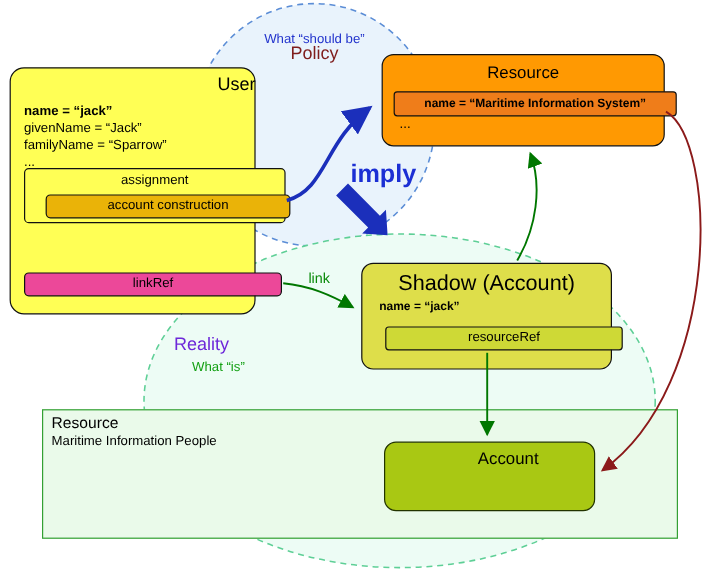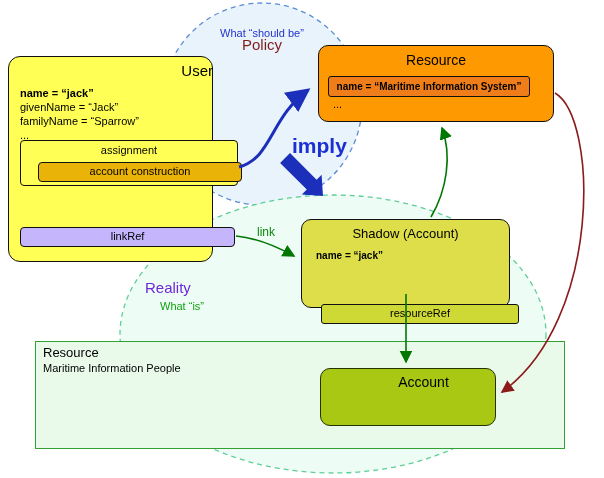--- a/index.html
+++ b/index.html
@@ -29,46 +29,46 @@
     background:#ffff55; border:1.2px solid #111; border-radius:4px;
     font-size:11px; text-align:center; padding-top:3px;
   }
   .construction-box {
     left:38px; top:162px; width:204px; height:20px;
     background:#eab308; border:1.2px solid #111; border-radius:4px;
     font-size:11px; text-align:center; line-height:17px;
   }
   .linkref-box {
     left:20px; top:227px; width:215px; height:20px;
-    background:#c4b5fd; border:1.2px solid #111; border-radius:4px;
+    background:#ec4899; border:1.2px solid #111; border-radius:4px;
     font-size:11px; text-align:center; line-height:17px;
   }
 
   .resource-p-box {
     left:318px; top:45px; width:236px; height:77px;
     background:#ff9902; border:1.6px solid #111; border-radius:10px;
   }
   .resource-p-title { left:318px; top:52px; width:236px; text-align:center; font-size:14px; }
   .resource-p-name {
-    left:328px; top:76px; width:202px; height:21px;
+    left:328px; top:76px; width:236px; height:21px;
     background:#ef7d1a; border:1.2px solid #111; border-radius:3px;
     font-size:10px; font-weight:bold; text-align:center; line-height:19px;
   }
   .resource-p-ellipsis { left:333px; top:98px; font-size:11px; }
 
   .shadow-box {
     left:301px; top:219px; width:209px; height:89px;
     background:#dede4a; border:1.6px solid #111; border-radius:10px;
   }
-  .shadow-title { left:301px; top:226px; width:209px; text-align:center; font-size:13px; }
+  .shadow-title { left:301px; top:226px; width:209px; text-align:center; font-size:18px; }
   .shadow-name { left:316px; top:250px; font-size:10px; font-weight:bold; }
   .resourceref-box {
     left:321px; top:272px; width:198px; height:20px;
     background:#ced936; border:1.2px solid #111; border-radius:3px;
-    font-size:11px; text-align:center; line-height:17px;margin-top:32px;
+    font-size:11px; text-align:center; line-height:17px;
   }
 
   .reality-resource-box {
     left:35px; top:341px; width:530px; height:108px;
     background:#eafaea; border:1.2px solid #33a033;
   }
   .reality-resource-title { left:43px; top:345px; font-size:13px; }
   .reality-resource-sub { left:43px; top:362px; font-size:11px; }
 
   .account-box {

